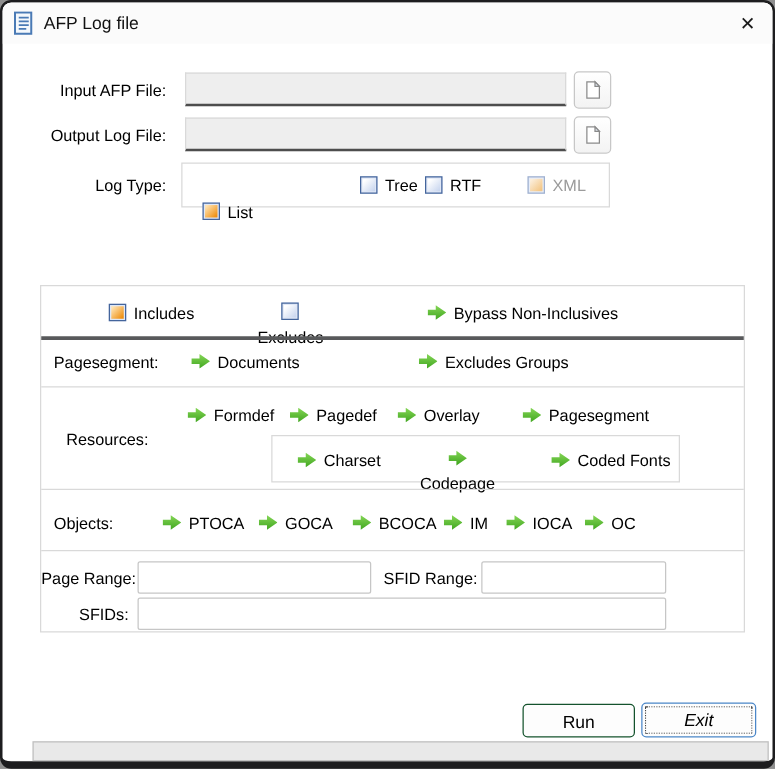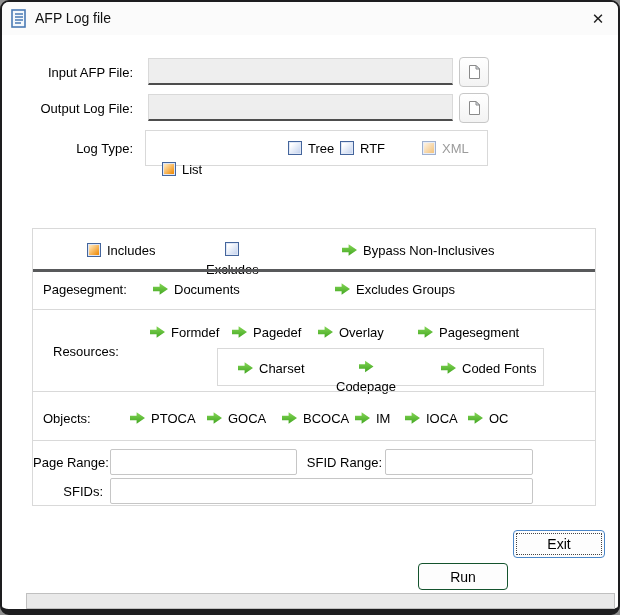--- a/index.html
+++ b/index.html
@@ -212,17 +212,17 @@
     <div class="lbl r" style="left:0;top:226px;width:70px;">Page Range:</div>
     <input class="tin" style="left: 77px; top: 220px; width: 187px;" value="">
     <div class="lbl r" style="left:260px;top:226px;width:89px;">SFID Range:</div>
     <input class="tin" style="left: 352px; top: 220px; width: 148px;" value="">
 
     <div class="lbl r" style="left:0;top:255px;width:70px;">SFIDs:</div>
     <input class="tin" style="left: 77px; top: 249px; width: 423px;" value="">
   </div>
 
   <div class="btn" style="left:416px;top:561px;width:90px;height:27px;">Run</div>
-  <div class="btn default" style="left:511px;top:528px;width:92px;height:28px;">Exit</div>
+  <div class="btn default" style="left:511px;top:560px;width:92px;height:28px;font-style:italic;">Exit</div>
 
   <div class="statusbar" style="left:24px;top:591px;width:589px;height:16px;"></div>
 
 </div>
 
 </body></html>

